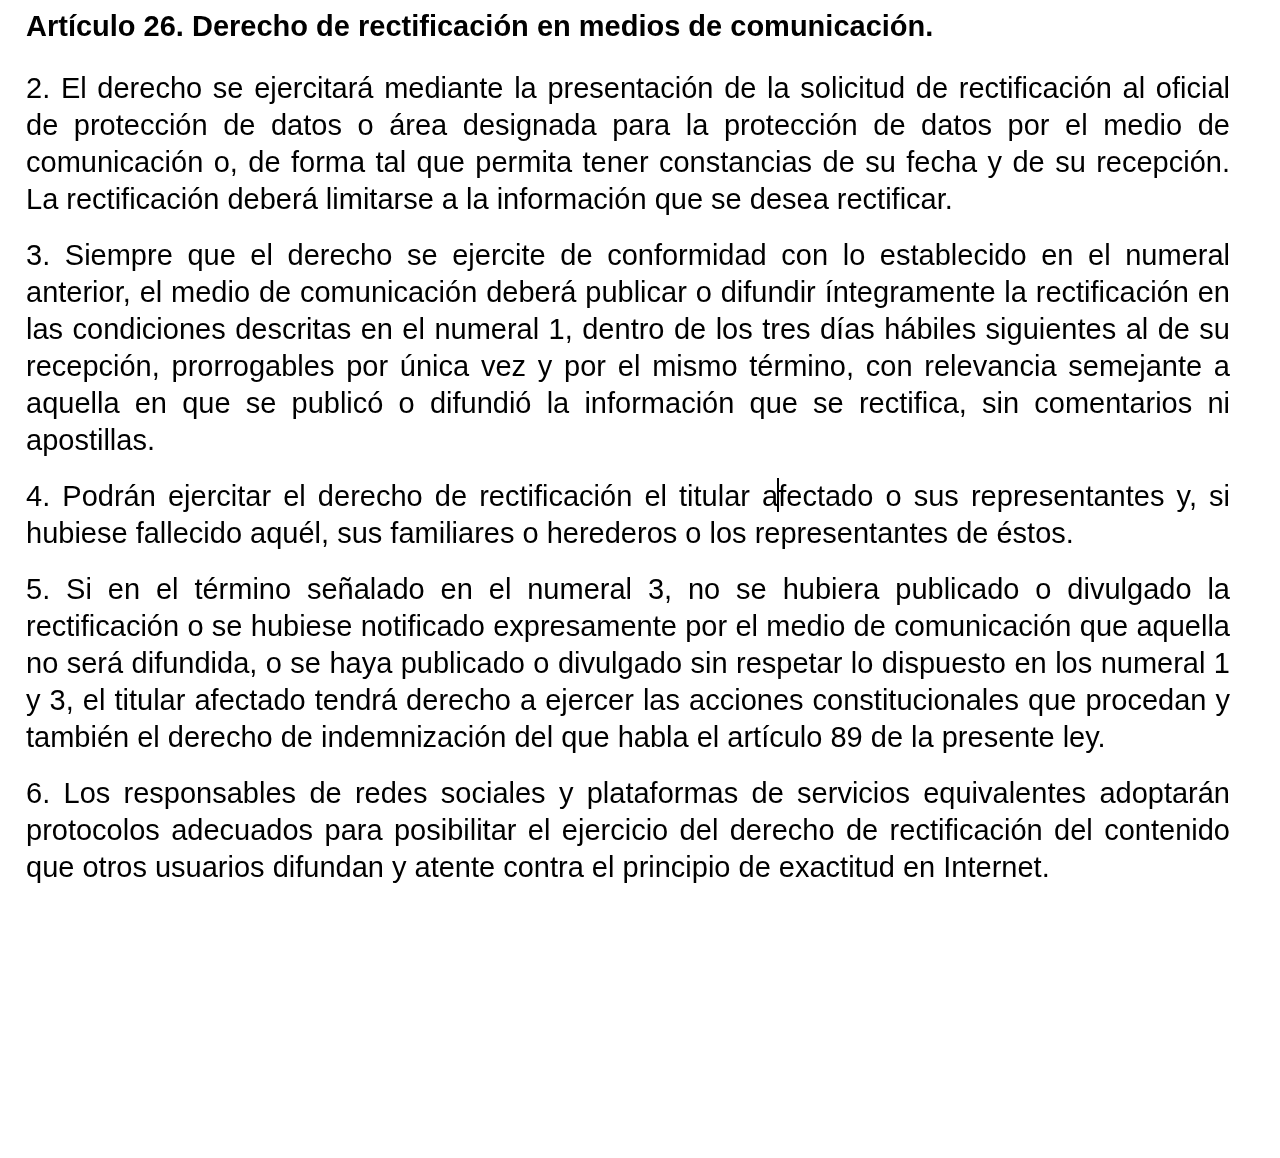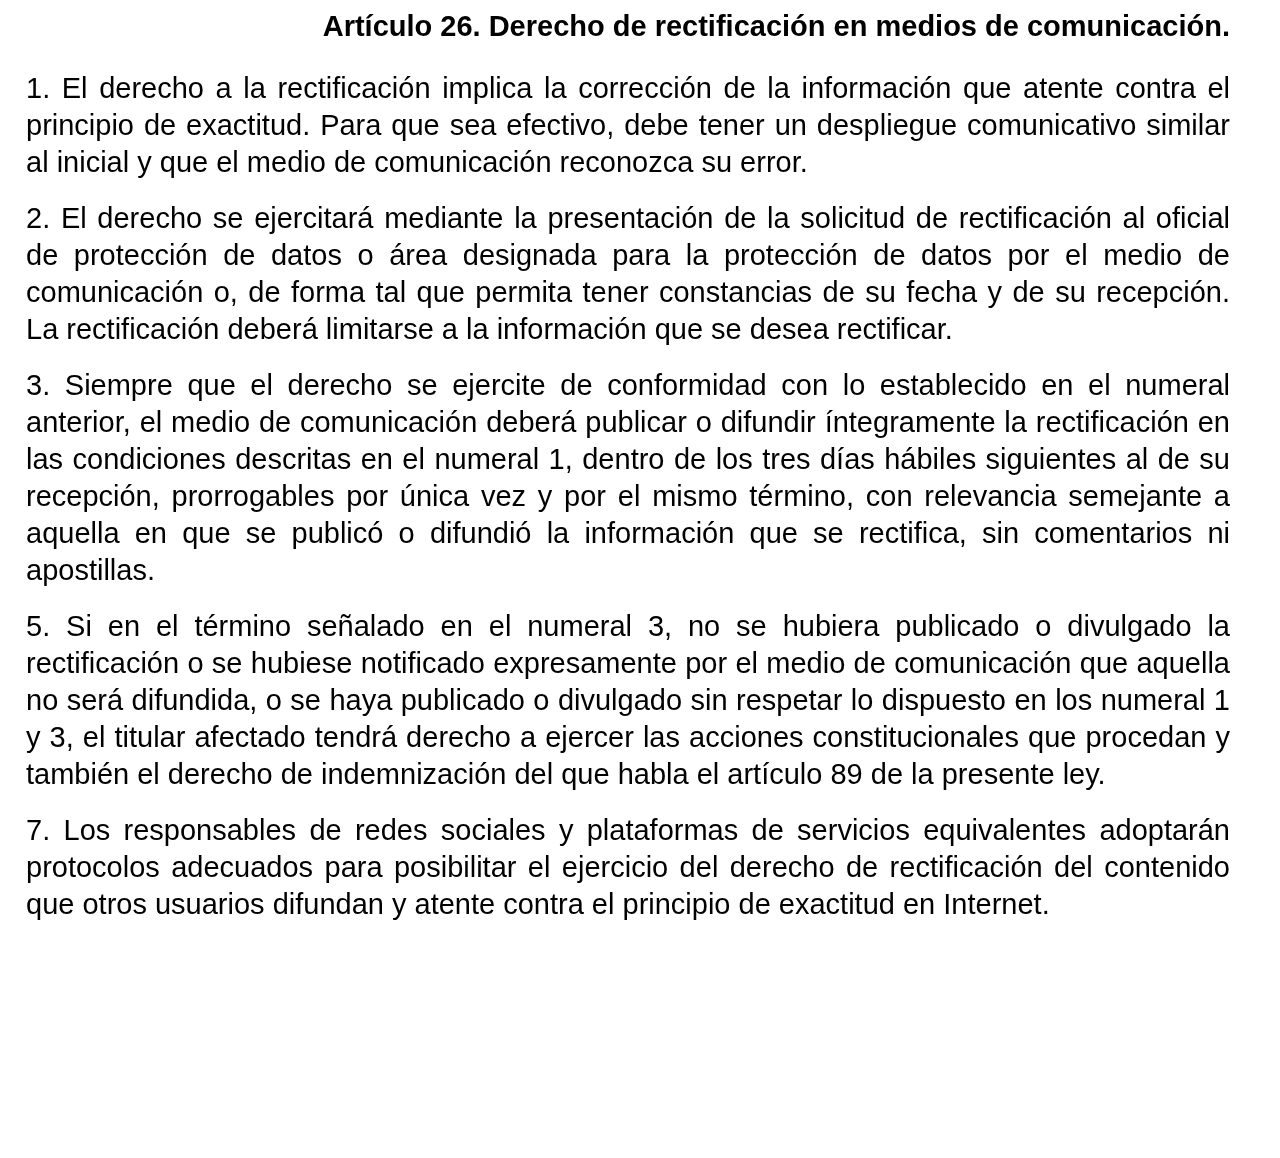--- a/index.html
+++ b/index.html
@@ -21,21 +21,21 @@
     font-size: 29px;
     line-height: 37px;
     color: #000000;
     cursor: text;
   }
   .doc-heading {
     font-size: 29px;
     line-height: 37px;
     font-weight: 700;
     margin: 0 0 25px 0;
-    text-align: right;
+    text-align: left;
   }
   .para {
     margin: 0 0 19px 0;
     text-align: justify;
   }
   .para:last-child {
     margin-bottom: 0;
   }
   .caret {
     display: inline-block;
@@ -46,25 +46,25 @@
     vertical-align: -6px;
   }
 </style>
 </head>
 <body>
 
 <main class="page">
 
   <h1 class="doc-heading">Artículo 26. Derecho de rectificación en medios de comunicación.</h1>
 
-  <p class="para">1. El derecho a la rectificación implica la corrección de la información que atente contra el principio de exactitud. Para que sea efectivo, debe tener un despliegue comunicativo similar al inicial y que el medio de comunicación reconozca su error.</p>
 
   <p class="para">2. El derecho se ejercitará mediante la presentación de la solicitud de rectificación al oficial de protección de datos o área designada para la protección de datos por el medio de comunicación o, de forma tal que permita tener constancias de su fecha y de su recepción. La rectificación deberá limitarse a la información que se desea rectificar.</p>
 
   <p class="para">3. Siempre que el derecho se ejercite de conformidad con lo establecido en el numeral anterior, el medio de comunicación deberá publicar o difundir íntegramente la rectificación en las condiciones descritas en el numeral 1, dentro de los tres días hábiles siguientes al de su recepción, prorrogables por única vez y por el mismo término, con relevancia semejante a aquella en que se publicó o difundió la información que se rectifica, sin comentarios ni apostillas.</p>
 
 
+  <p class="para"><span>4. Podrán ejercitar el derecho de rectificación el titular a</span><span class="caret"></span><span>fectado o sus representantes y, si hubiese fallecido aquél, sus familiares o herederos o los representantes de éstos.</span></p>
 
   <p class="para">5. Si en el término señalado en el numeral 3, no se hubiera publicado o divulgado la rectificación o se hubiese notificado expresamente por el medio de comunicación que aquella no será difundida, o se haya publicado o divulgado sin respetar lo dispuesto en los numeral 1 y 3, el titular afectado tendrá derecho a ejercer las acciones constitucionales que procedan y también el derecho de indemnización del que habla el artículo 89 de la presente ley.</p>
 
-  <p class="para">7. Los responsables de redes sociales y plataformas de servicios equivalentes adoptarán protocolos adecuados para posibilitar el ejercicio del derecho de rectificación del contenido que otros usuarios difundan y atente contra el principio de exactitud en Internet.</p>
+  <p class="para">6. Los responsables de redes sociales y plataformas de servicios equivalentes adoptarán protocolos adecuados para posibilitar el ejercicio del derecho de rectificación del contenido que otros usuarios difundan y atente contra el principio de exactitud en Internet.</p>
 
 </main>
 
 </body></html>

